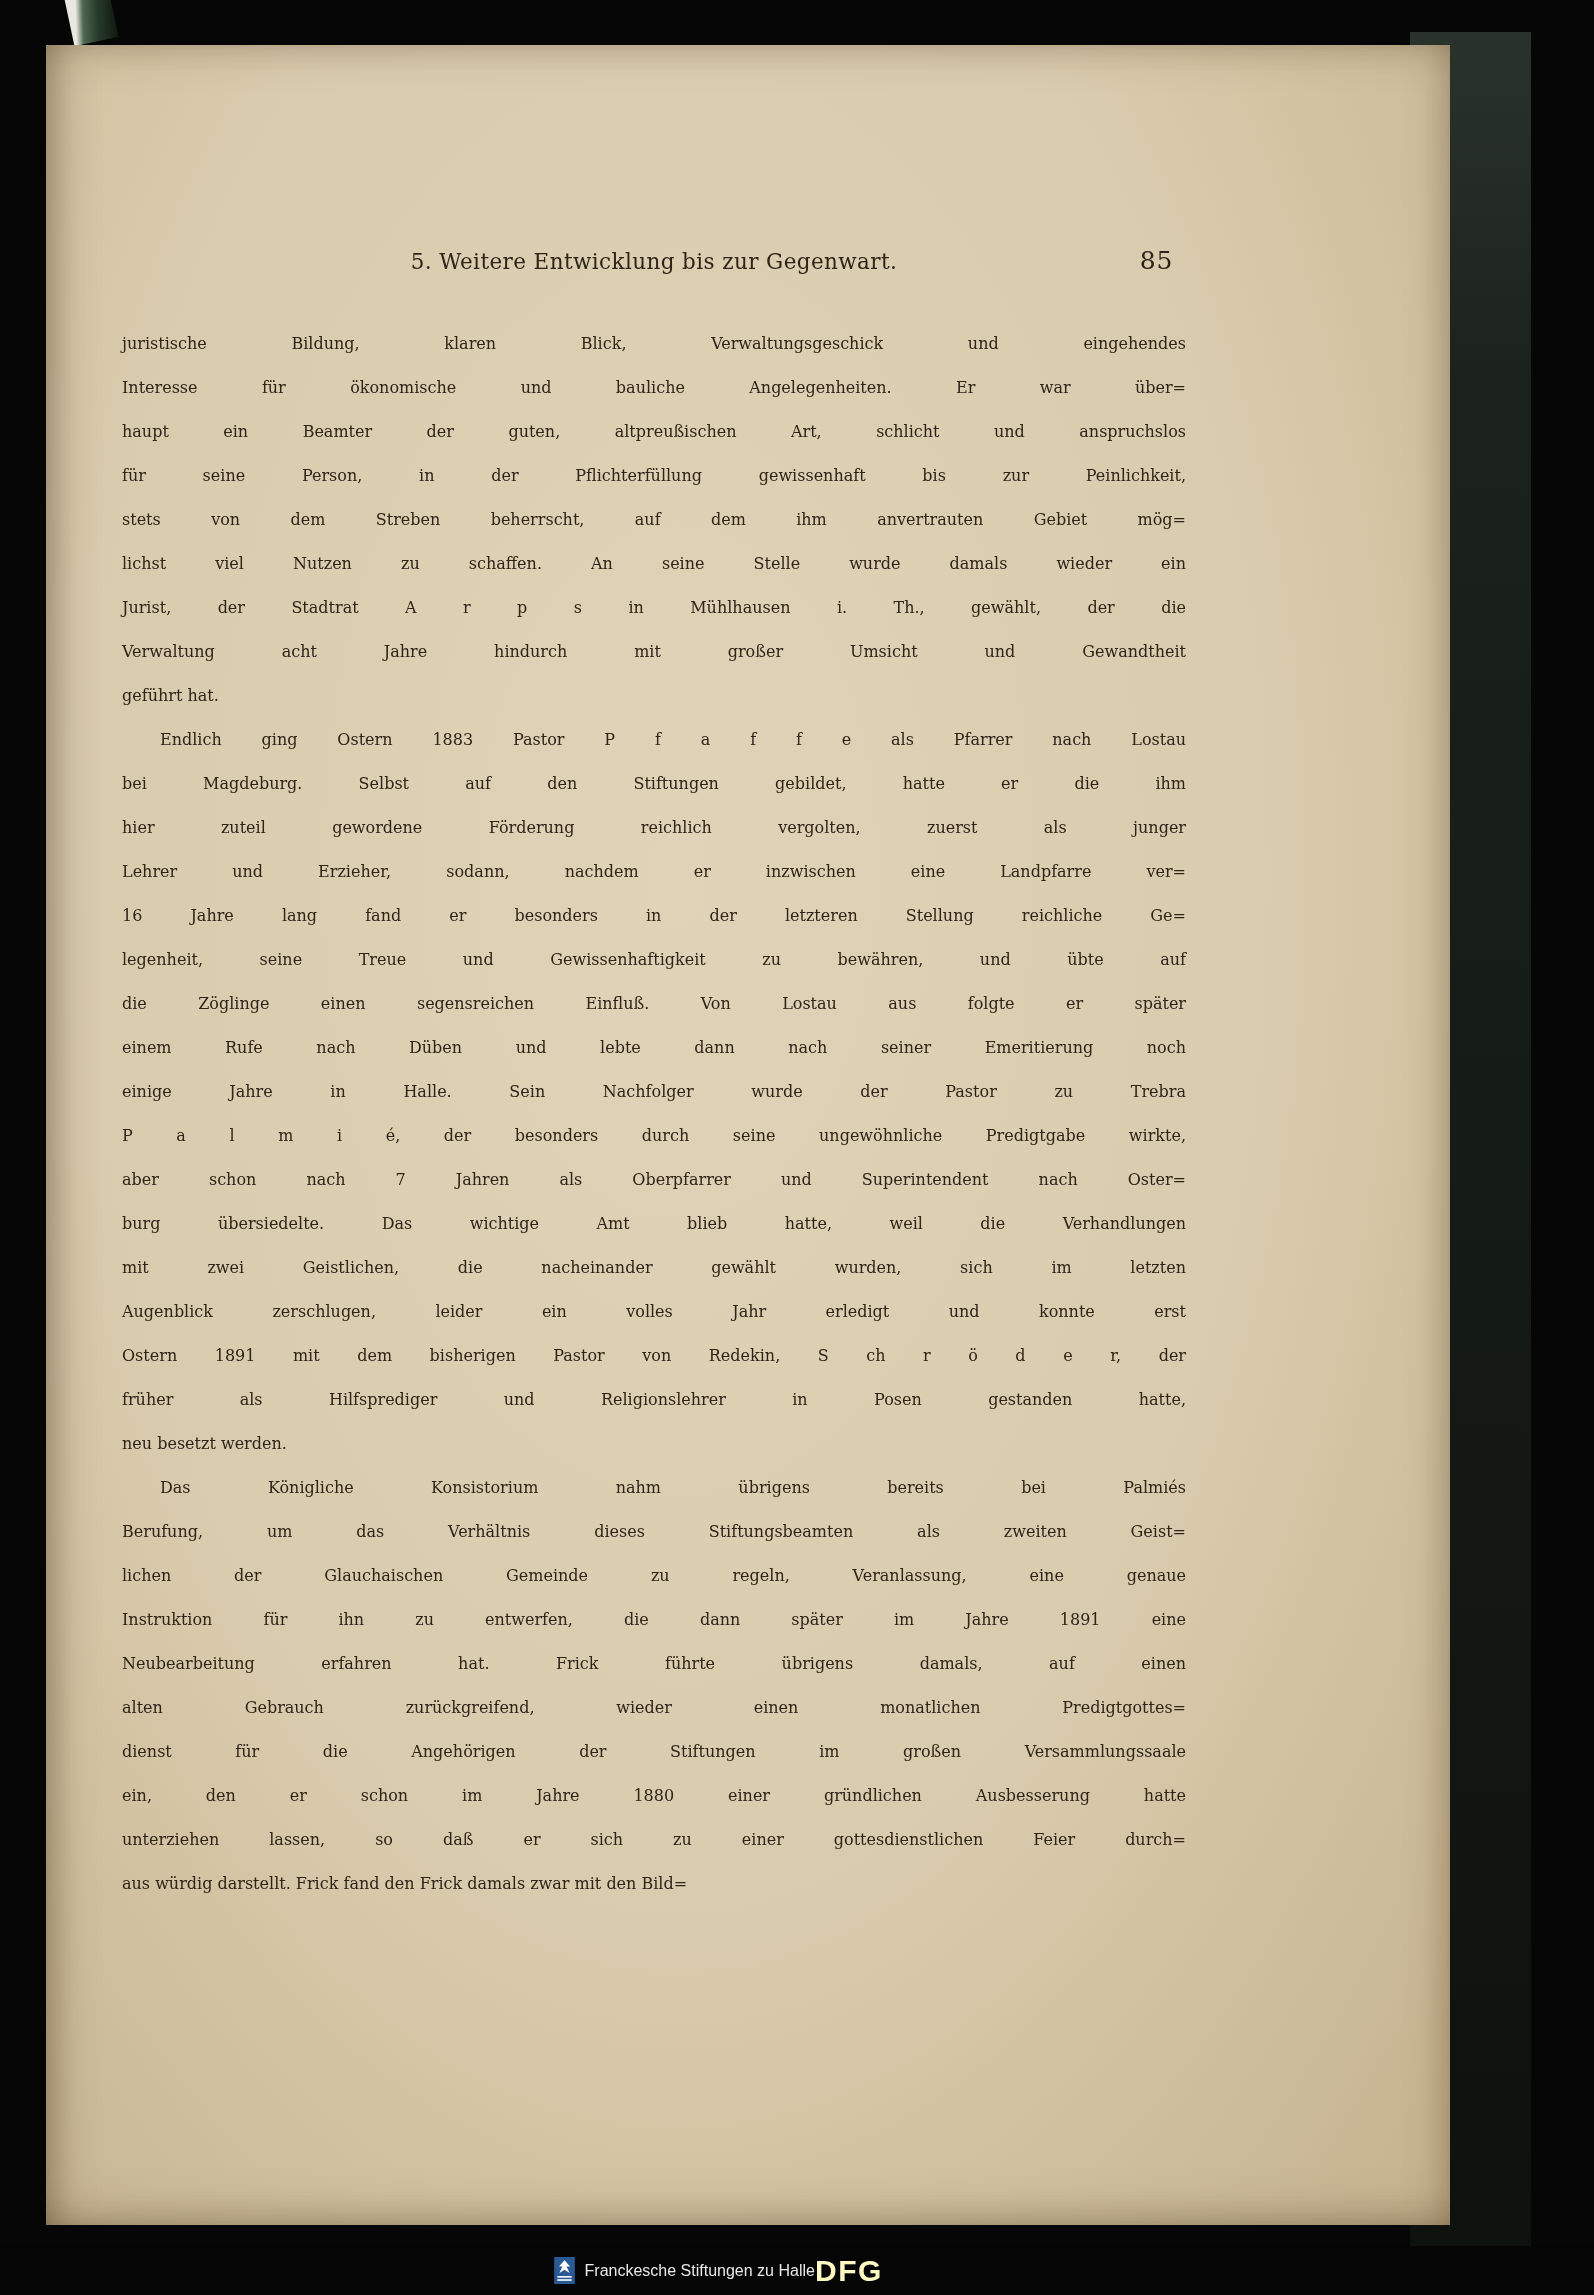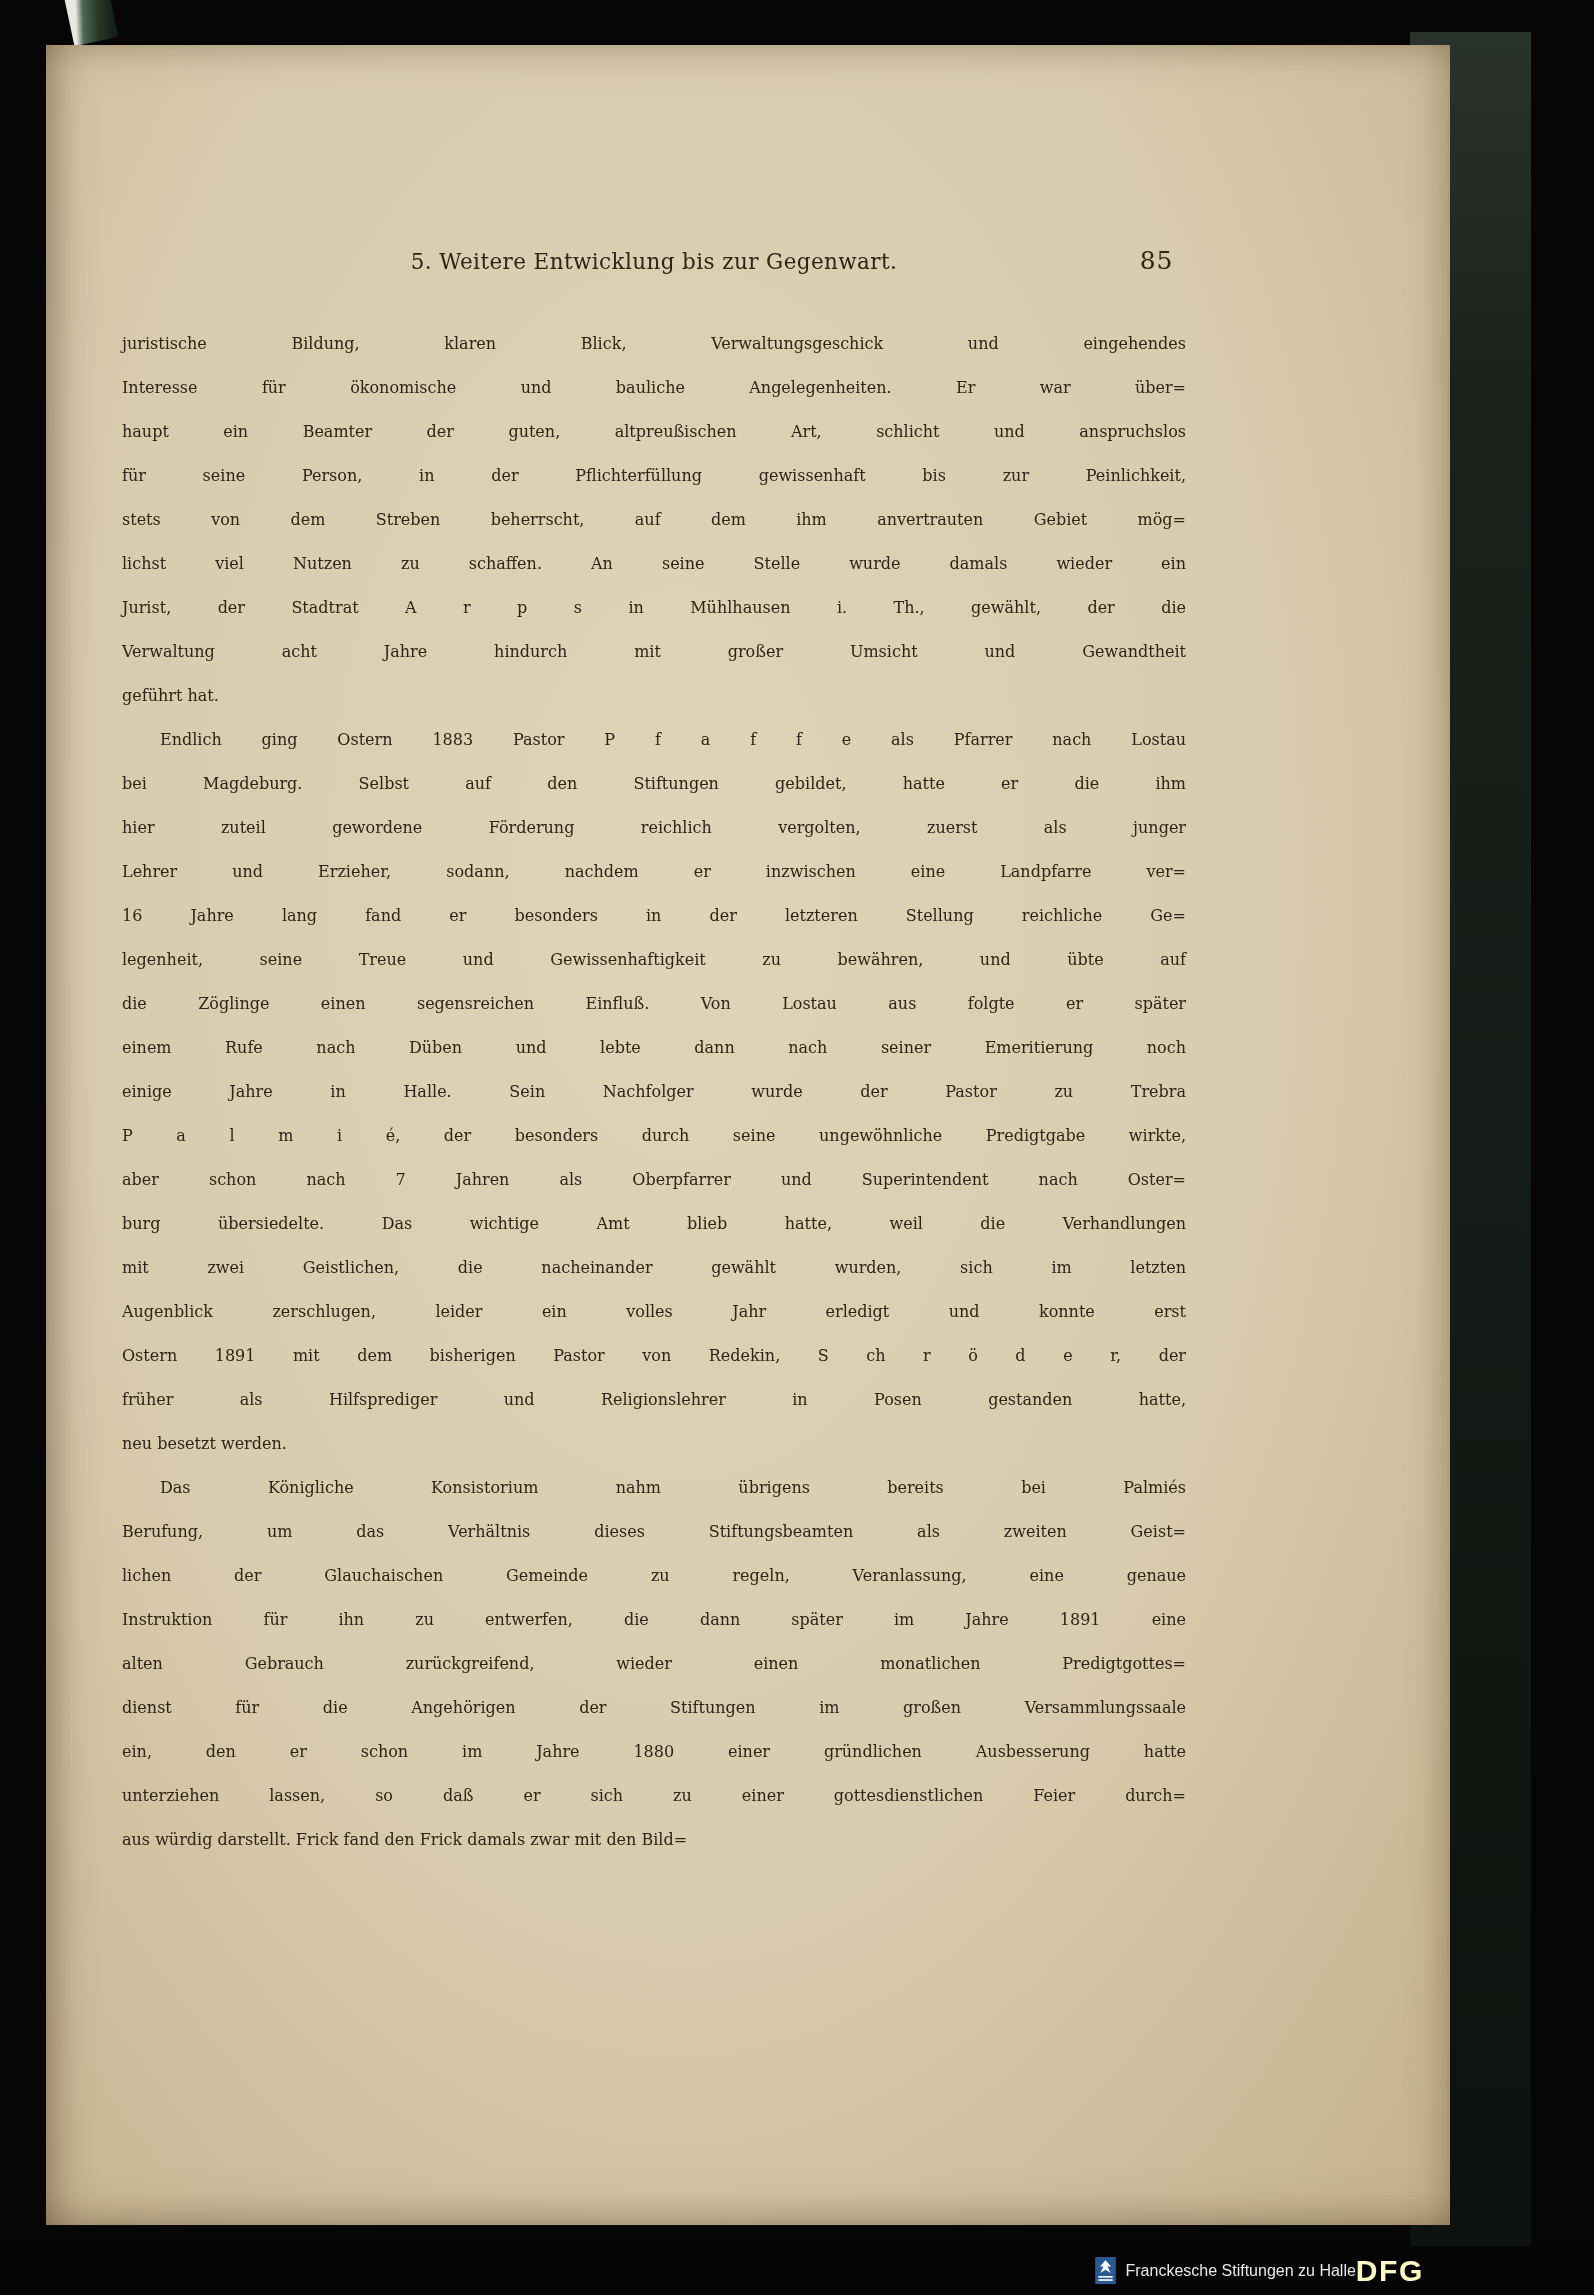--- a/index.html
+++ b/index.html
@@ -50,21 +50,21 @@
   .text-block{position:absolute;top:277px;left:76px;width:1064px;}
   .line{
     font-size:16px;line-height:44px;color:var(--ink);
     text-align:justify;text-align-last:justify;white-space:normal;
   }
   .line.indent{text-indent:38px;}
   .line.para-end{text-align-last:left;}
   .footer{
     position:absolute;left:0;right:0;bottom:0;height:49px;z-index:5;
     background:var(--footer_bg);
-    display:flex;align-items:center;justify-content:flex-end;
+    display:flex;align-items:center;justify-content:center;
     padding:0 171px 0 13px;box-sizing:border-box;
   }
   .lib{display:flex;align-items:center;gap:9.6px;}
   .lib-logo{display:block;}
   .lib-text{
     font-family:"Liberation Sans",sans-serif;font-size:16px;color:var(--footer_text);
   }
   .dfg{
     font-family:"Liberation Sans",sans-serif;font-weight:bold;font-size:30px;
     letter-spacing:1.6px;color:#fef9c3;
@@ -107,20 +107,21 @@
       <div class="line">burg übersiedelte.  Das wichtige Amt blieb hatte, weil die Verhandlungen</div>
       <div class="line">mit zwei Geistlichen, die nacheinander gewählt wurden, sich im letzten</div>
       <div class="line">Augenblick zerschlugen, leider ein volles Jahr erledigt und konnte erst</div>
       <div class="line">Ostern 1891 mit dem bisherigen Pastor von Redekin, S ch r ö d e r, der</div>
       <div class="line">früher als Hilfsprediger und Religionslehrer in Posen gestanden hatte,</div>
       <div class="line para-end">neu besetzt werden.</div>
       <div class="line indent">Das Königliche Konsistorium nahm übrigens bereits bei Palmiés</div>
       <div class="line">Berufung, um das Verhältnis dieses Stiftungsbeamten als zweiten Geist=</div>
       <div class="line">lichen der Glauchaischen Gemeinde zu regeln, Veranlassung, eine genaue</div>
       <div class="line">Instruktion für ihn zu entwerfen, die dann später im Jahre 1891 eine</div>
+      <div class="line">Neubearbeitung erfahren hat.  Frick führte übrigens damals, auf einen</div>
       <div class="line">alten Gebrauch zurückgreifend, wieder einen monatlichen Predigtgottes=</div>
       <div class="line">dienst für die Angehörigen der Stiftungen im großen Versammlungssaale</div>
       <div class="line">ein, den er schon im Jahre 1880 einer gründlichen Ausbesserung hatte</div>
       <div class="line">unterziehen lassen, so daß er sich zu einer gottesdienstlichen Feier durch=</div>
       <div class="line para-end">aus würdig darstellt.  Frick fand den Frick damals zwar mit den Bild=</div>
     </div>
 </div>
 
 <div class="footer">
   <div class="lib">

